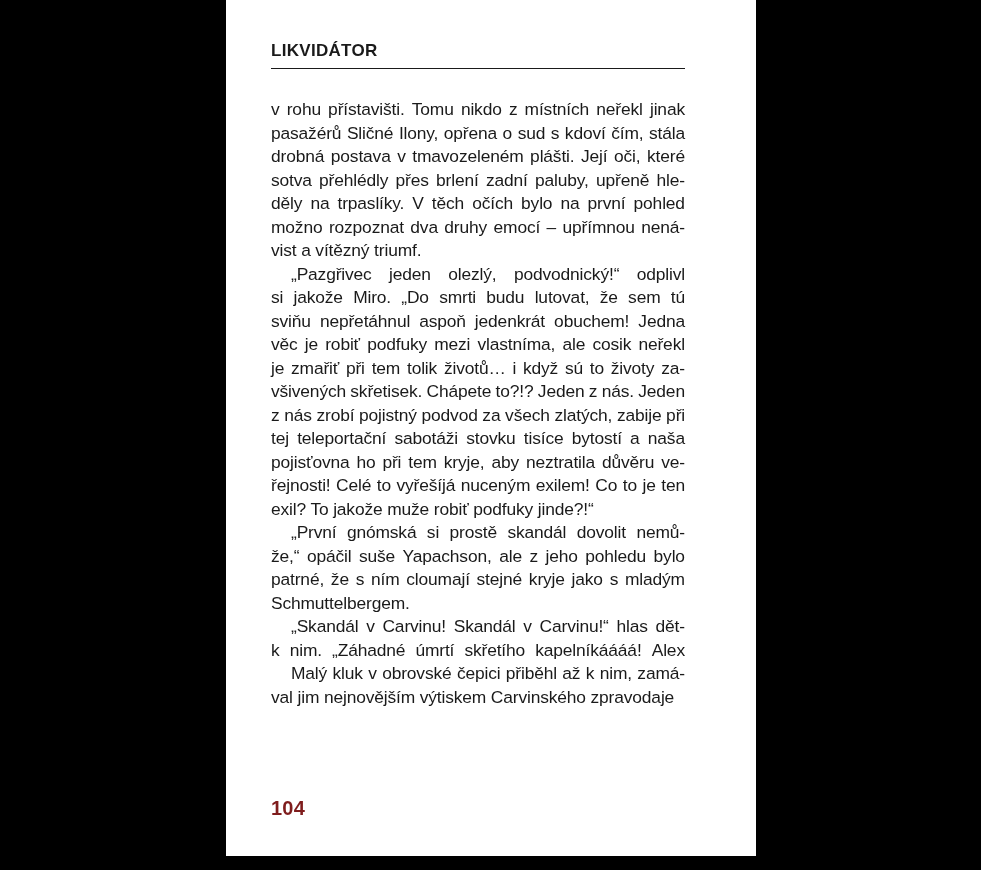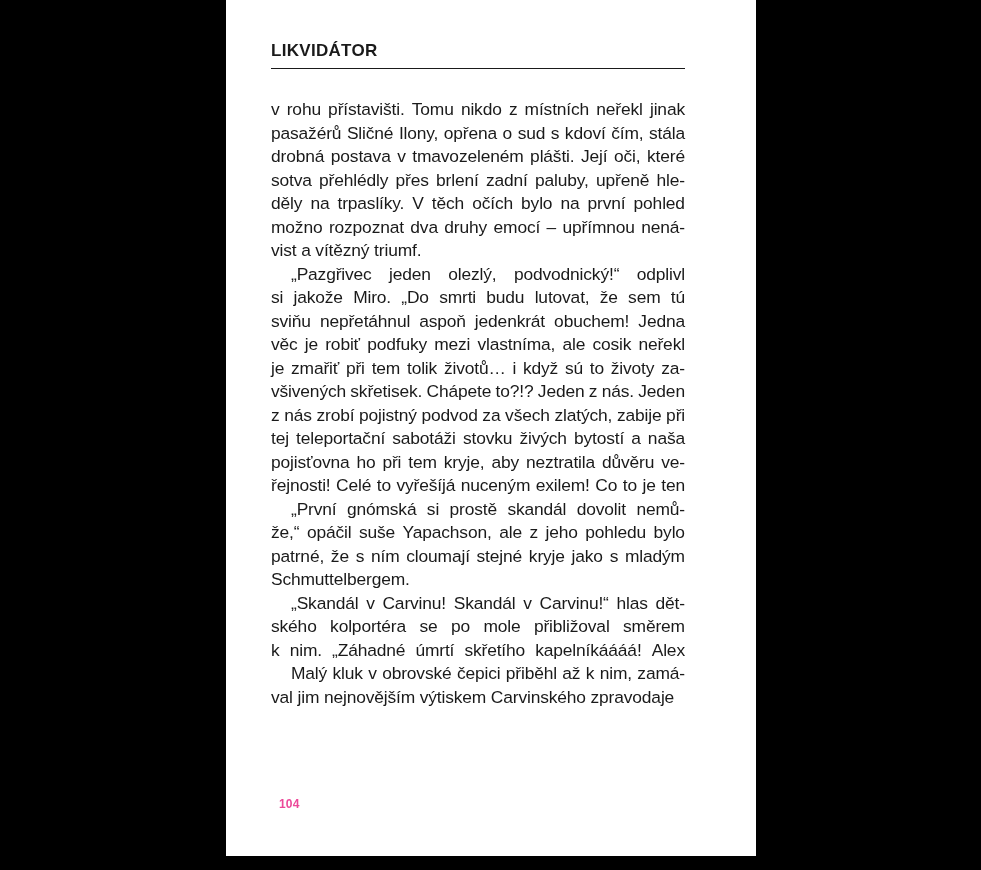--- a/index.html
+++ b/index.html
@@ -72,25 +72,25 @@
   }
   .line.justify > span {
     white-space: pre;
   }
   .indent {
     display: inline-block;
     width: 20px;
   }
   .page-number {
     position: absolute;
-    left: 53px;
+    left: 45px;
     top: 797px;
-    font-size: 12px;
+    font-size: 20px;
     font-weight: bold;
-    color: #ec4899;
+    color: #7f1d1d;
     letter-spacing: 0.2px;
   }
 </style>
 </head>
 <body>
 
 <div class="viewport">
   <div class="book-page">
 
     <div class="page-header">
@@ -240,21 +240,21 @@
             <span>všech</span>
             <span>zlatých,</span>
             <span>zabije</span>
             <span>při</span>
           </span>
           <span class="line justify">
             <span>tej</span>
             <span>teleportační</span>
             <span>sabotáži</span>
             <span>stovku</span>
-            <span>živých</span>
+            <span>tisíce</span>
             <span>bytostí</span>
             <span>a</span>
             <span>naša</span>
           </span>
           <span class="line justify">
             <span>pojisťovna</span>
             <span>ho</span>
             <span>při</span>
             <span>tem</span>
             <span>kryje,</span>
@@ -268,20 +268,21 @@
             <span>Celé</span>
             <span>to</span>
             <span>vyřešíjá</span>
             <span>nuceným</span>
             <span>exilem!</span>
             <span>Co</span>
             <span>to</span>
             <span>je</span>
             <span>ten</span>
           </span>
+          <span class="line">exil? To jakože muže robiť podfuky jinde?!“</span>
         </p>
         <p class="para">
           <span class="line justify">
             <span><span class="indent"></span>„První</span>
             <span>gnómská</span>
             <span>si</span>
             <span>prostě</span>
             <span>skandál</span>
             <span>dovolit</span>
             <span>nemů-</span>
@@ -316,29 +317,20 @@
             <span><span class="indent"></span>„Skandál</span>
             <span>v</span>
             <span>Carvinu!</span>
             <span>Skandál</span>
             <span>v</span>
             <span>Carvinu!“</span>
             <span>hlas</span>
             <span>dět-</span>
           </span>
           <span class="line justify">
-            <span>ského</span>
-            <span>kolportéra</span>
-            <span>se</span>
-            <span>po</span>
-            <span>mole</span>
-            <span>přibližoval</span>
-            <span>směrem</span>
-          </span>
-          <span class="line justify">
             <span>k</span>
             <span>nim.</span>
             <span>„Záhadné</span>
             <span>úmrtí</span>
             <span>skřetího</span>
             <span>kapelníkáááá!</span>
             <span>Alex</span>
           </span>
         </p>
         <p class="para">

